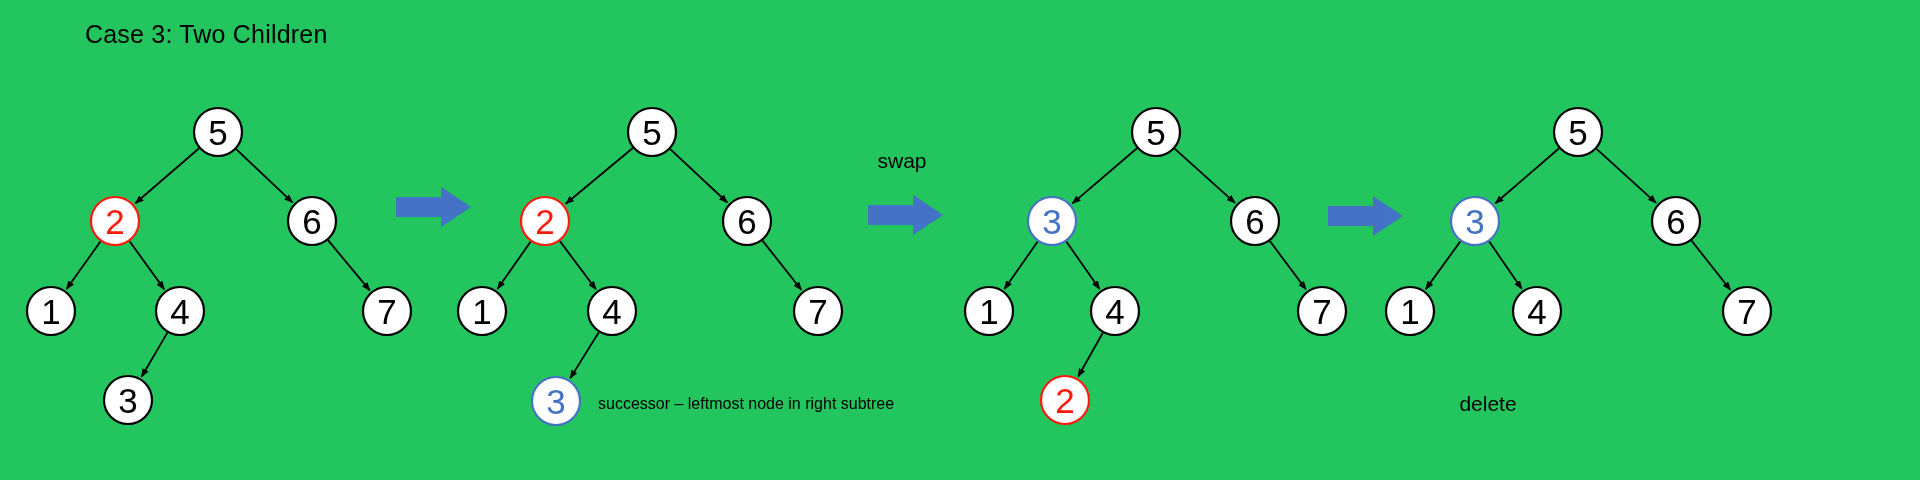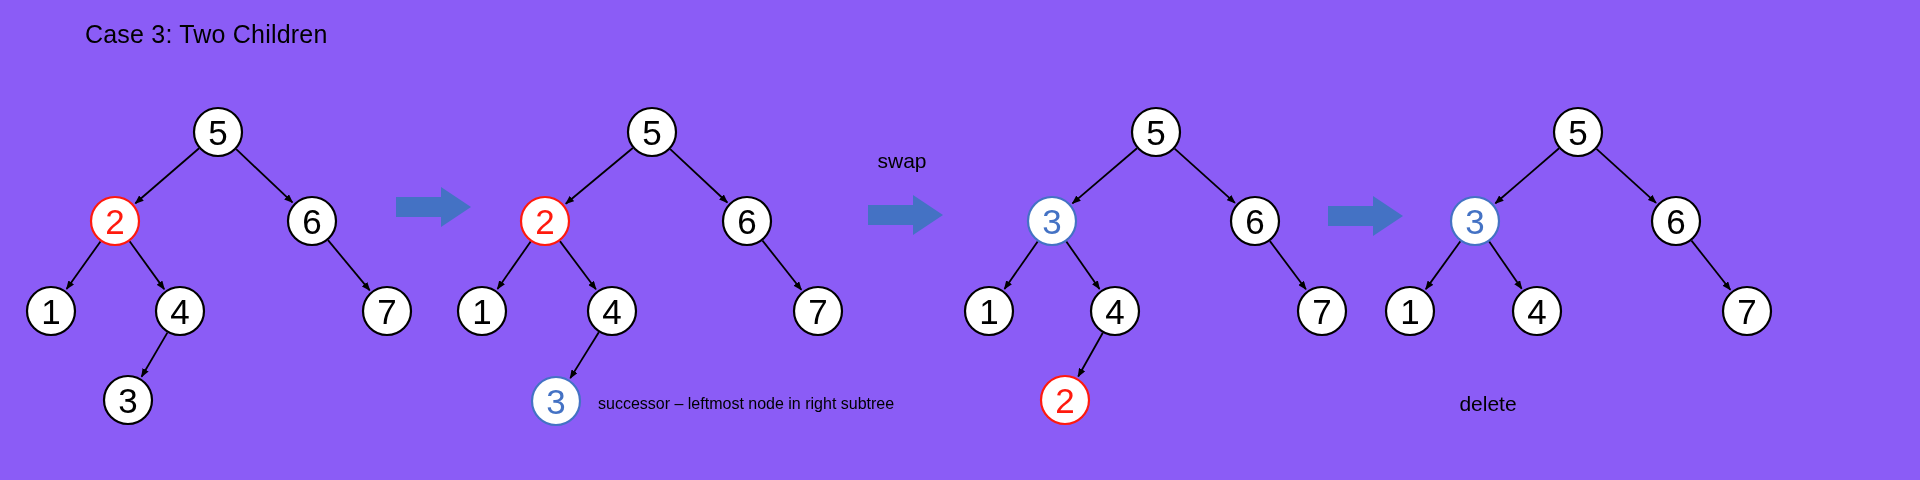--- a/index.html
+++ b/index.html
@@ -5,21 +5,21 @@
   html, body {
     margin: 0;
     padding: 0;
     background: #ffffff;
     font-family: "Liberation Sans", sans-serif;
   }
   .canvas {
     position: relative;
     width: 1920px;
     height: 480px;
-    background: #8b5cf6;
+    background: #22c55e;
     overflow: hidden;
   }
   .page-title {
     position: absolute;
     left: 85px;
     top: 20px;
     font-size: 25px;
     font-weight: 500;
     color: #000000;
     letter-spacing: 0.2px;

